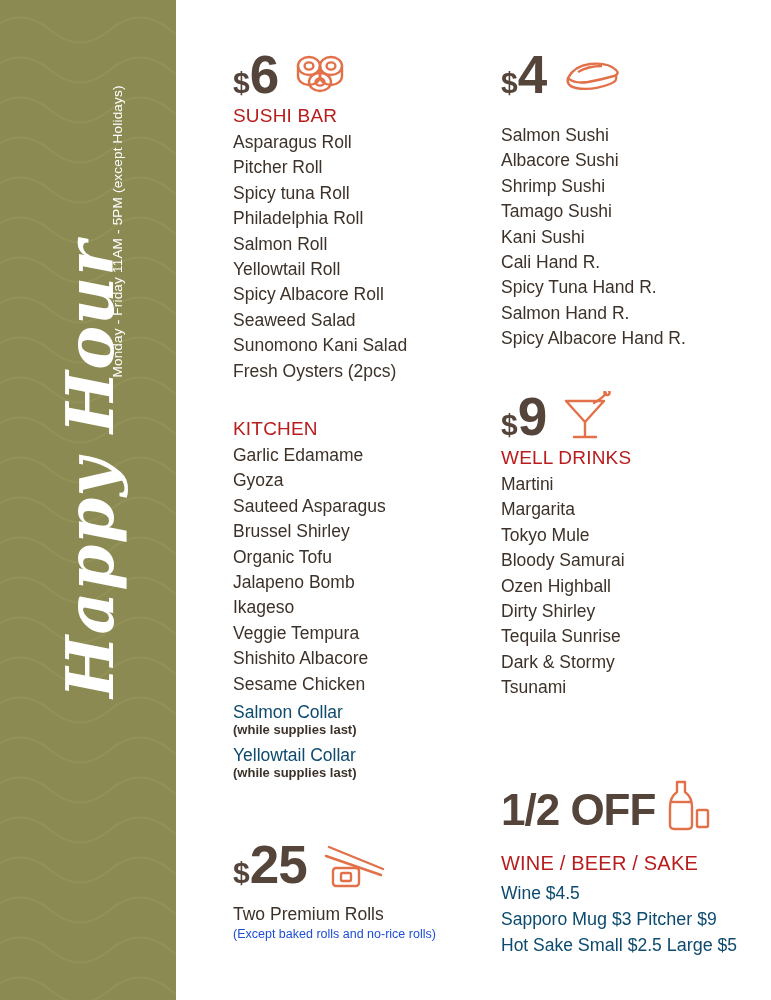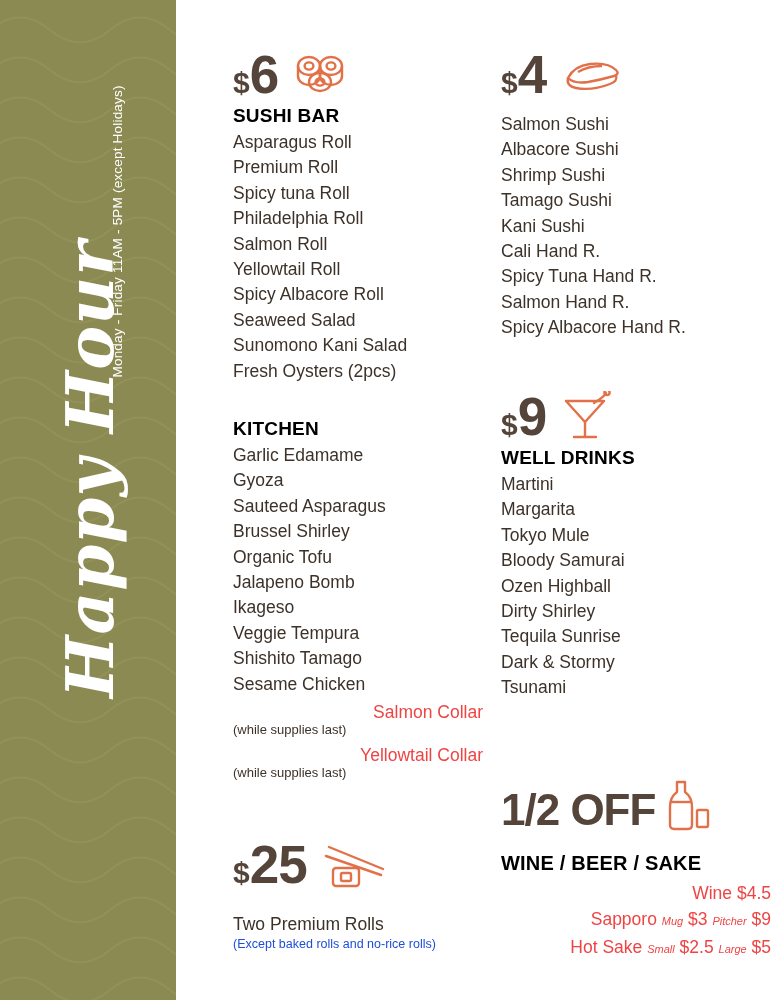--- a/index.html
+++ b/index.html
@@ -100,22 +100,22 @@
 
   .halfoff {
     color: #55443a;
     font-weight: bold;
     font-size: 44px;
     line-height: 1;
     letter-spacing: -1px;
   }
 
   .section-head {
-    color: #000000;
-    font-weight: bold;
+    color: #b91c1c;
+    font-weight: normal;
     font-size: 19px;
     letter-spacing: 0.2px;
     margin: 2px 0 3px 0;
   }
 
   ul.items {
     list-style: none;
     margin: 0;
     padding: 0;
   }
@@ -123,42 +123,41 @@
     color: #3d3229;
     font-size: 17.5px;
     line-height: 25.4px;
     white-space: nowrap;
   }
   .note {
     color: #3d3229;
     font-size: 13px;
     line-height: 16px;
     margin-top: -3px;
+    font-weight: bold;
   }
   .caption {
     color: #3d3229;
     font-size: 17.5px;
     line-height: 23px;
-    margin-top: 22px;
+    margin-top: 12px;
   }
   .caption-sub {
     color: #1d4ed8;
     font-size: 12.5px;
     line-height: 16px;
   }
   .drink-line {
-    color: #ef4444;
+    color: #0c4a6e;
     font-size: 17.5px;
     line-height: 26px;
     white-space: nowrap;
-    text-align: right;
   }
   .drink-line .sm {
-    font-size: 11px;
-    font-style: italic;
+    font-size: 18px;
   }
   .icon { display: block; }
 </style>
 </head>
 <body>
 
 <div class="sidebar">
   <svg class="waves" viewBox="0 0 176 1000" preserveAspectRatio="none">
     <g fill="none" stroke="#9a995f" stroke-width="2">
       <path d="M-10,30 q30,-25 60,0 t60,0 t60,0 t60,0"></path>
@@ -211,21 +210,21 @@
             <path d="M6,13 v10 a11,9 0 0 0 22,0 v-10"></path>
             <path d="M28,13 v10 a11,9 0 0 0 22,0 v-10"></path>
             <ellipse cx="28" cy="29" rx="11" ry="9"></ellipse>
             <ellipse cx="28" cy="29" rx="4.4" ry="3.6"></ellipse>
           </g>
         </svg>
       </div>
       <div class="section-head">SUSHI BAR</div>
       <ul class="items">
         <li>Asparagus Roll</li>
-        <li>Premium Roll</li>
+        <li>Pitcher Roll</li>
         <li>Spicy tuna Roll</li>
         <li>Philadelphia Roll</li>
         <li>Salmon Roll</li>
         <li>Yellowtail Roll</li>
         <li>Spicy Albacore Roll</li>
         <li>Seaweed Salad</li>
         <li>Sunomono Kani Salad</li>
         <li>Fresh Oysters (2pcs)</li>
       </ul>
     </div>
@@ -234,21 +233,21 @@
       <div class="section-head">KITCHEN</div>
       <ul class="items">
         <li>Garlic Edamame</li>
         <li>Gyoza</li>
         <li>Sauteed Asparagus</li>
         <li>Brussel Shirley</li>
         <li>Organic Tofu</li>
         <li>Jalapeno Bomb</li>
         <li>Ikageso</li>
         <li>Veggie Tempura</li>
-        <li>Shishito Tamago</li>
+        <li>Shishito Albacore</li>
         <li>Sesame Chicken</li>
       </ul>
       <div style="margin-top:2px;">
         <div class="drink-line">Salmon Collar</div>
         <div class="note">(while supplies last)</div>
       </div>
       <div style="margin-top:4px;">
         <div class="drink-line">Yellowtail Collar</div>
         <div class="note">(while supplies last)</div>
       </div>
@@ -283,21 +282,21 @@
             <span class="num">4</span>
         </div>
         <svg class="icon" width="64" height="42" viewBox="0 0 64 42">
           <g fill="none" stroke="#e2714a" stroke-width="2.4" stroke-linejoin="round">
             <path d="M8,24 q6,-12 22,-14 q18,-2 26,6 q4,4 -2,6 q-14,4 -26,6 q-14,2 -20,-4 z"></path>
             <path d="M8,24 q-2,8 8,10 q16,3 34,-4 q8,-3 6,-8"></path>
             <path d="M18,18 q10,-6 24,-6"></path>
           </g>
         </svg>
       </div>
-      <ul class="items" style="margin-top:11px;">
+      <ul class="items" style="margin-top:22px;">
         <li>Salmon Sushi</li>
         <li>Albacore Sushi</li>
         <li>Shrimp Sushi</li>
         <li>Tamago Sushi</li>
         <li>Kani Sushi</li>
         <li>Cali Hand R.</li>
         <li>Spicy Tuna Hand R.</li>
         <li>Salmon Hand R.</li>
         <li>Spicy Albacore Hand R.</li>
       </ul>

